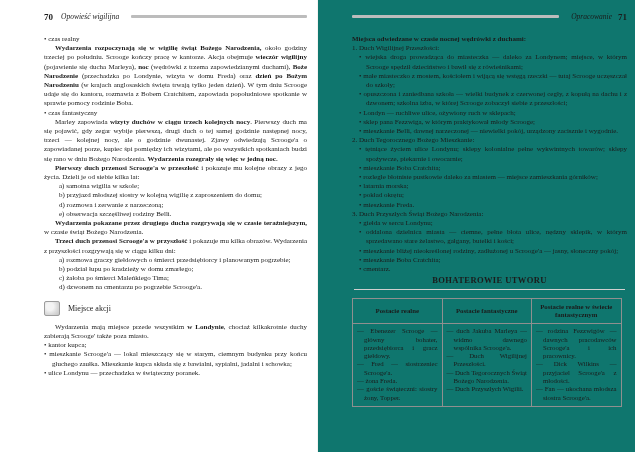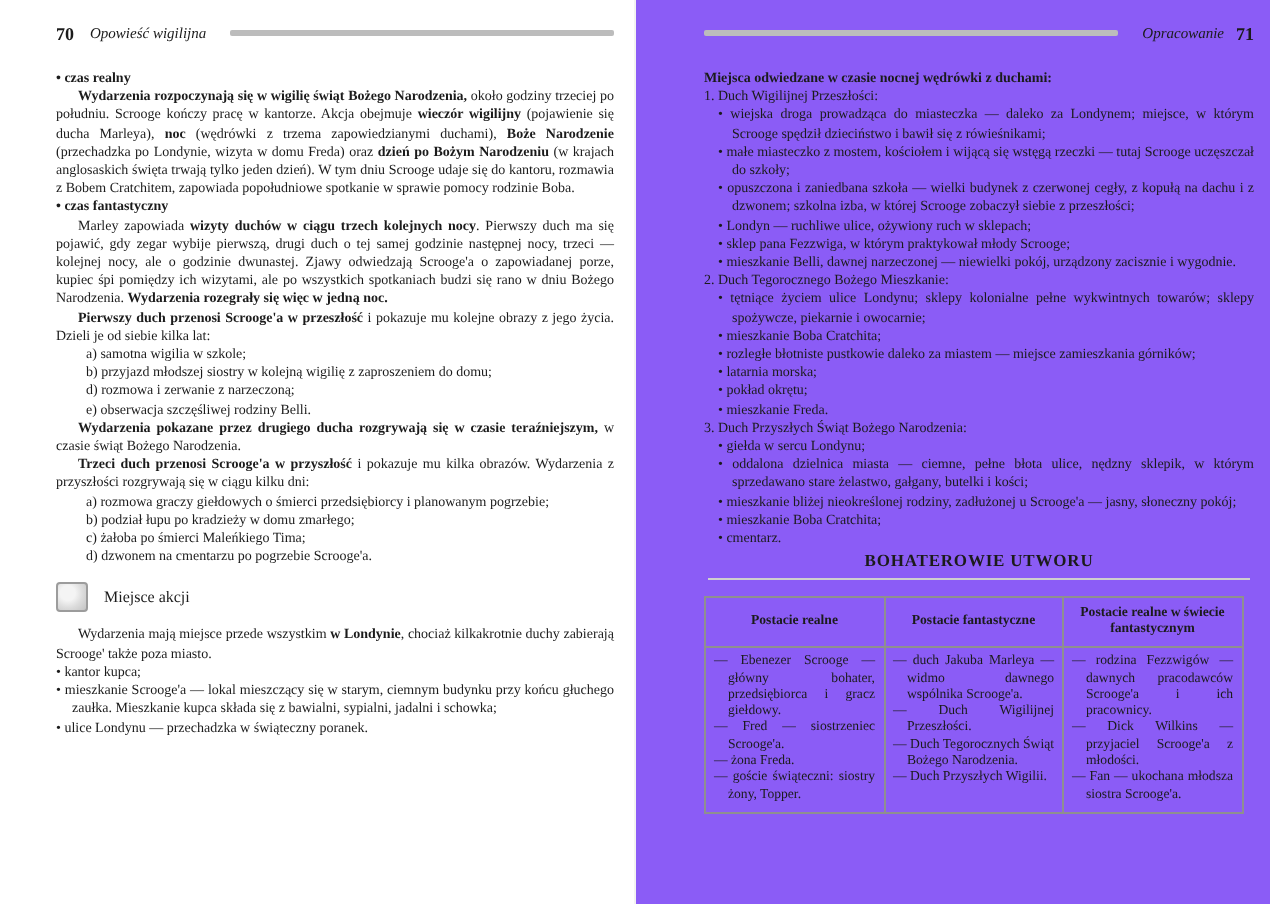--- a/index.html
+++ b/index.html
@@ -3,38 +3,38 @@
 <meta charset="utf-8">
 <style>
   html,body{margin:0;padding:0}
   body{
     width:635px;height:452px;overflow:hidden;
     background:#ffffff;color:#1b1b1b;
     font-family:"Liberation Serif","DejaVu Serif",serif;
   }
   .spread{display:flex;width:635px;height:452px}
   .page{box-sizing:border-box;position:relative;overflow:hidden}
-  .page-left{width:318px;padding:11px 10px 0 28px;border-right:1px solid #f3f3f1}
-  .page-right{width:317px;padding:11px 8px 0 34px;background:#8b5cf6}
+  .page-left{width:318px;padding:11px 10px 0 44px;border-right:1px solid #f3f3f1}
+  .page-right{width:317px;padding:11px 8px 0 34px;background:#0f766e}
 
   .phead{display:flex;align-items:center;height:11px;margin-bottom:13px}
   .pnum{font-weight:bold;font-size:9px}
   .ptitle{font-style:italic;font-size:7.5px;white-space:nowrap}
   .phead-l .ptitle{margin-left:8px}
   .phead-r .ptitle{margin-right:6px}
   .hrule{flex:1;height:3px;background:#bcbcbc;border-radius:1px}
   .phead-l .hrule{margin-left:12px}
   .phead-r .hrule{margin-right:12px}
 
   .content{font-size:7px;line-height:9.2px;text-align:justify}
   .content p{margin:0}
   .b{font-weight:bold}
   .para{text-indent:11px}
   .para.noind{text-indent:0}
-  .bh{font-weight:bold}
+  .bh{font-weight:normal}
   .hang{position:relative}
   .alpha{padding-left:26px;text-indent:-11px}
   .bul{padding-left:8px;text-indent:-8px}
   .nbul{padding-left:14px;text-indent:-7px}
   .numline{padding-left:10px;text-indent:-10px}
 
   .sech{display:flex;align-items:center;margin:8px 0 7px}
   .secicon{
     width:14px;height:13px;flex:0 0 14px;margin-right:8px;
     border:1px solid #9c9c9c;border-radius:2px;

